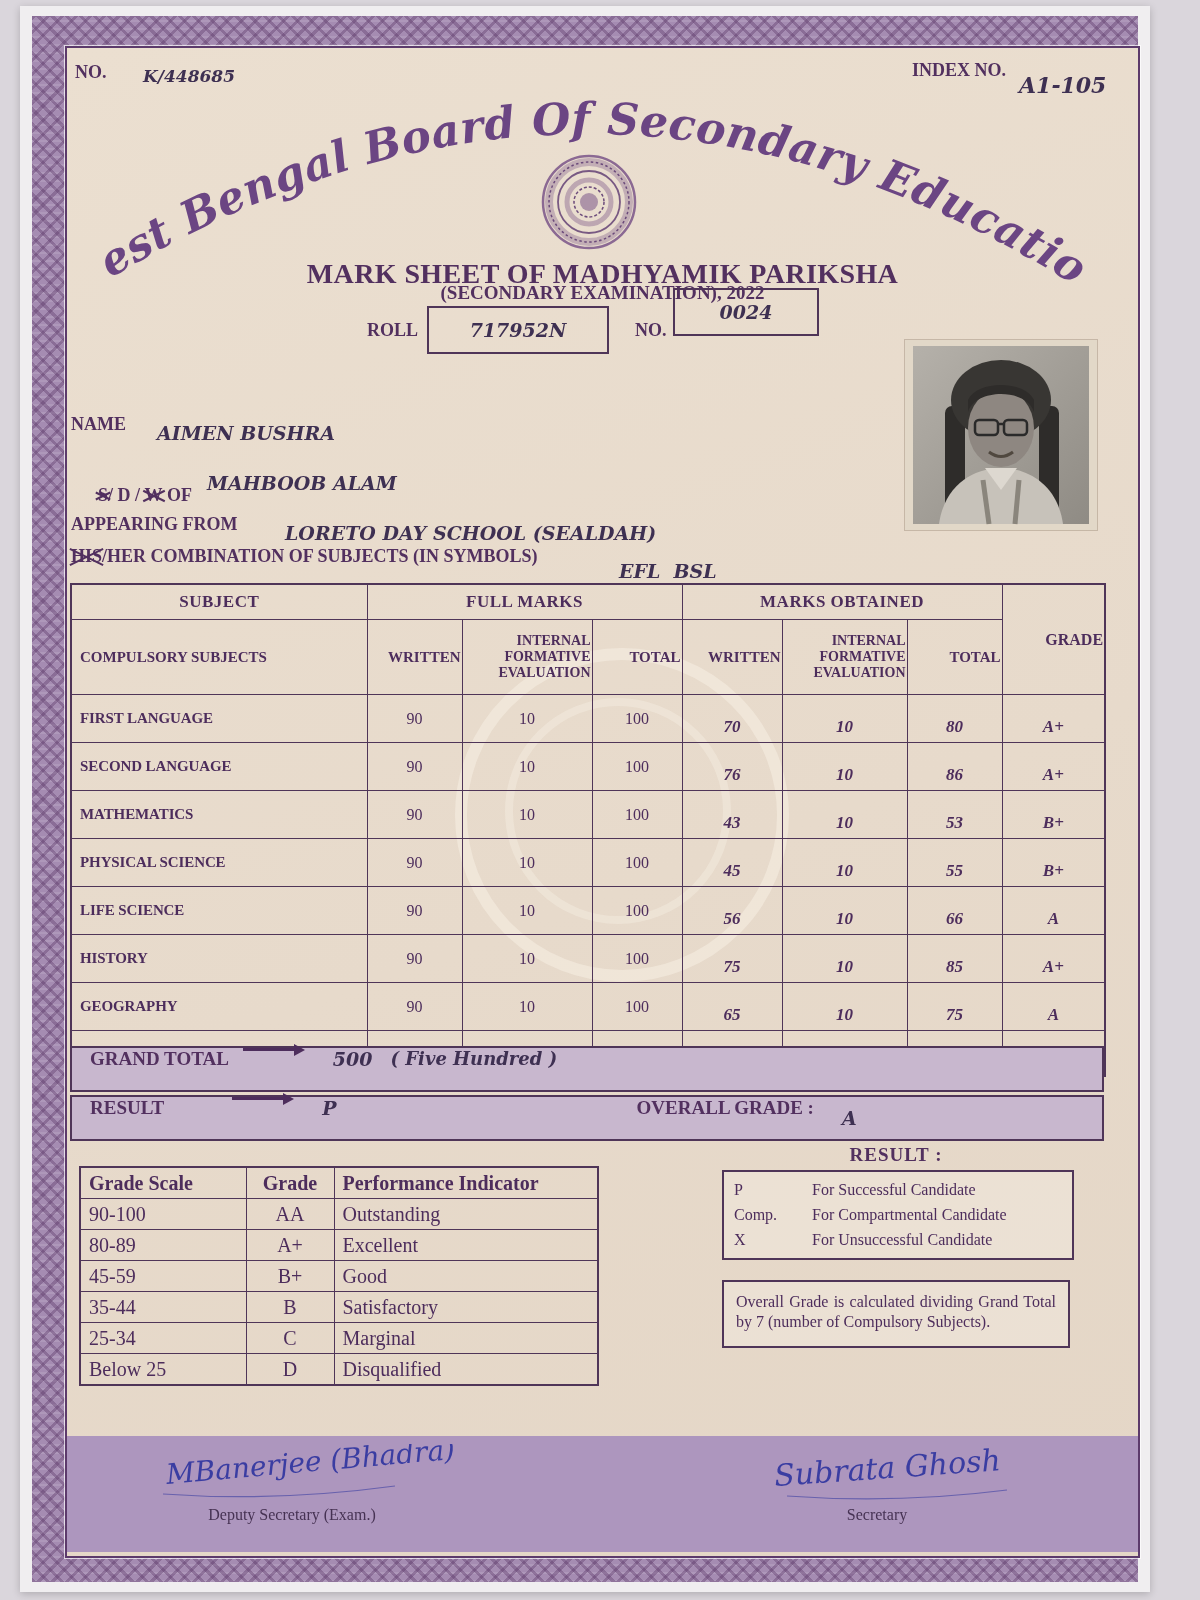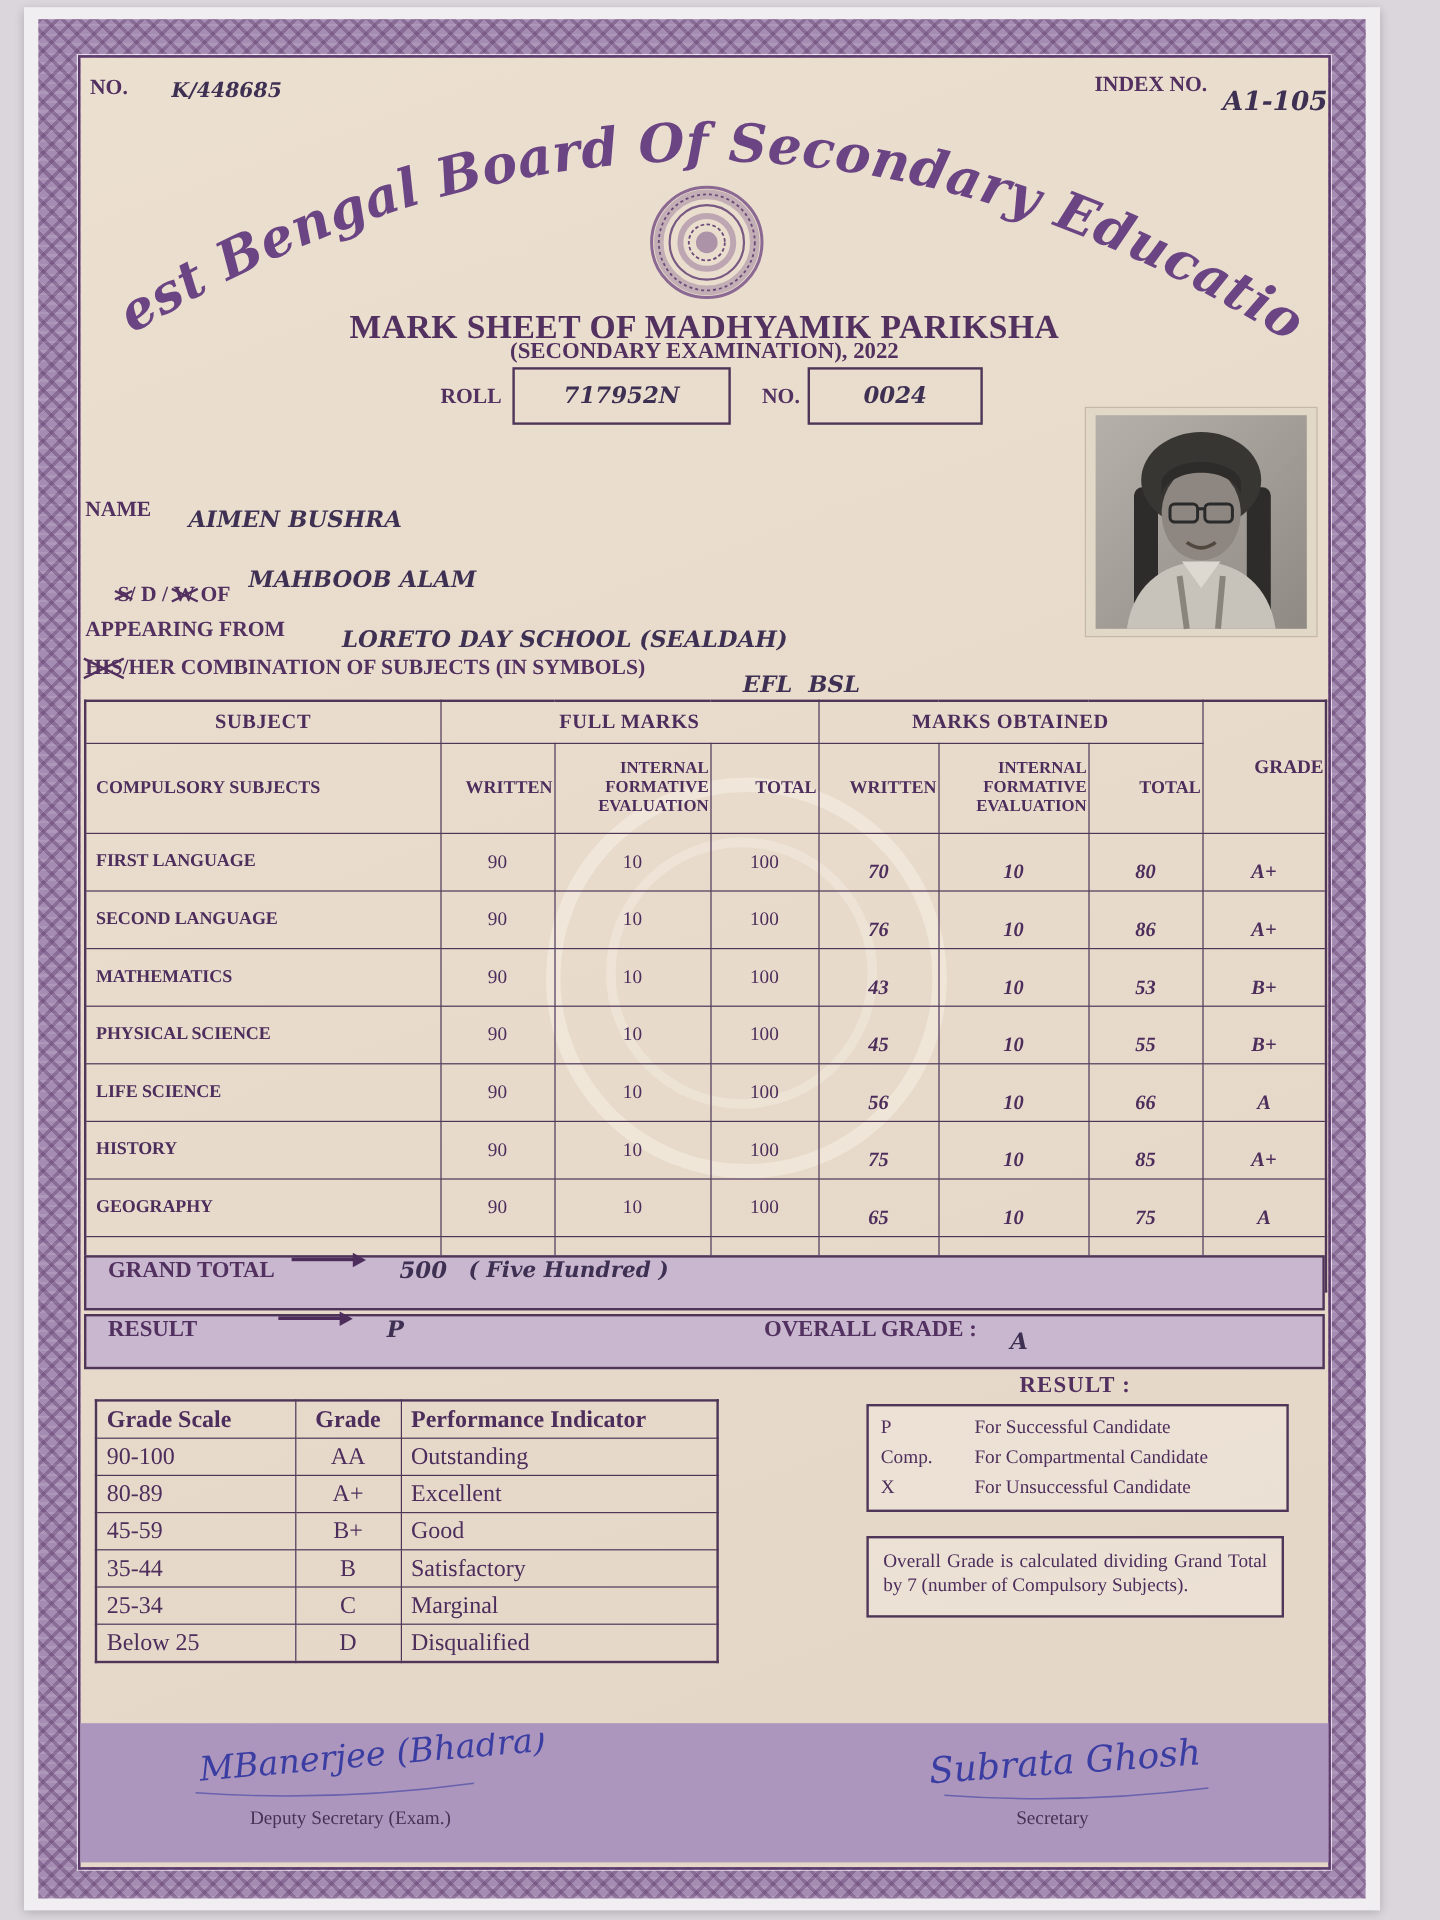--- a/index.html
+++ b/index.html
@@ -20,20 +20,21 @@
       repeating-linear-gradient(135deg, rgba(94,58,106,0.38) 0 3px, transparent 3px 10px),
       repeating-linear-gradient(45deg, rgba(94,58,106,0.38) 0 3px, transparent 3px 10px),
       repeating-linear-gradient(0deg, rgba(255,255,255,0.10) 0 2px, transparent 2px 8px),
       #a58cb2;
   }
   .paper{
     position:absolute;left:45px;top:40px;width:1040px;height:1508px;
     background:linear-gradient(160deg,#ebdfd0 0%, #e7dacb 55%, #e4d6c6 100%);
     border:2px solid #5c3a6b;
     box-shadow:0 0 0 1px rgba(255,255,255,0.7);
+    padding-left:31px;
   }
   .wm{position:absolute;border-radius:50%;pointer-events:none;}
   .abs{position:absolute;}
   .lbl{color:#52305f;font-weight:bold;}
   .ink{color:#3e3052;font-weight:bold;font-style:italic;font-family:"DejaVu Serif", serif;}
   .struck{position:relative;display:inline-block;}
   .struck::before,.struck::after{
     content:'';position:absolute;left:-3px;right:-3px;top:48%;height:2px;background:#52305f;
   }
   .struck::before{transform:rotate(26deg);}
@@ -107,21 +108,21 @@
     </svg>
 
     <div class="abs lbl" style="left:0;top:210px;width:100%;text-align:center;font-size:28px;letter-spacing:0.4px;">MARK SHEET OF MADHYAMIK PARIKSHA</div>
     <div class="abs lbl" style="left:0;top:234px;width:100%;text-align:center;font-size:19px;">(SECONDARY EXAMINATION), 2022</div>
 
     <span class="abs lbl" style="left:300px;top:272px;font-size:18px;">ROLL</span>
     <div class="abs box" style="left:360px;top:258px;width:178px;height:44px;display:flex;align-items:center;justify-content:center;">
       <span class="ink" style="font-size:19px;">717952N</span>
     </div>
     <span class="abs lbl" style="left:568px;top:272px;font-size:18px;">NO.</span>
-    <div class="abs box" style="left:606px;top:258px;width:142px;height:44px;display:flex;align-items:center;justify-content:center;text-align:center;">
+    <div class="abs box" style="left:606px;top:240px;width:142px;height:44px;display:flex;align-items:center;justify-content:center;text-align:center;">
       <span class="ink" style="font-size:19px;">0024</span>
     </div>
 
     <div class="abs" style="left:838px;top:292px;width:192px;height:190px;background:#e2d8c8;padding:0;box-shadow:0 0 0 1px rgba(120,100,80,0.3);">
       <svg width="192" height="190" viewBox="0 0 192 190">
         <defs>
           <linearGradient id="pbg" x1="0" y1="0" x2="1" y2="1">
             <stop offset="0" stop-color="#b5b1aa"></stop>
               <stop offset="1" stop-color="#8f8b84"></stop>
           </linearGradient>

